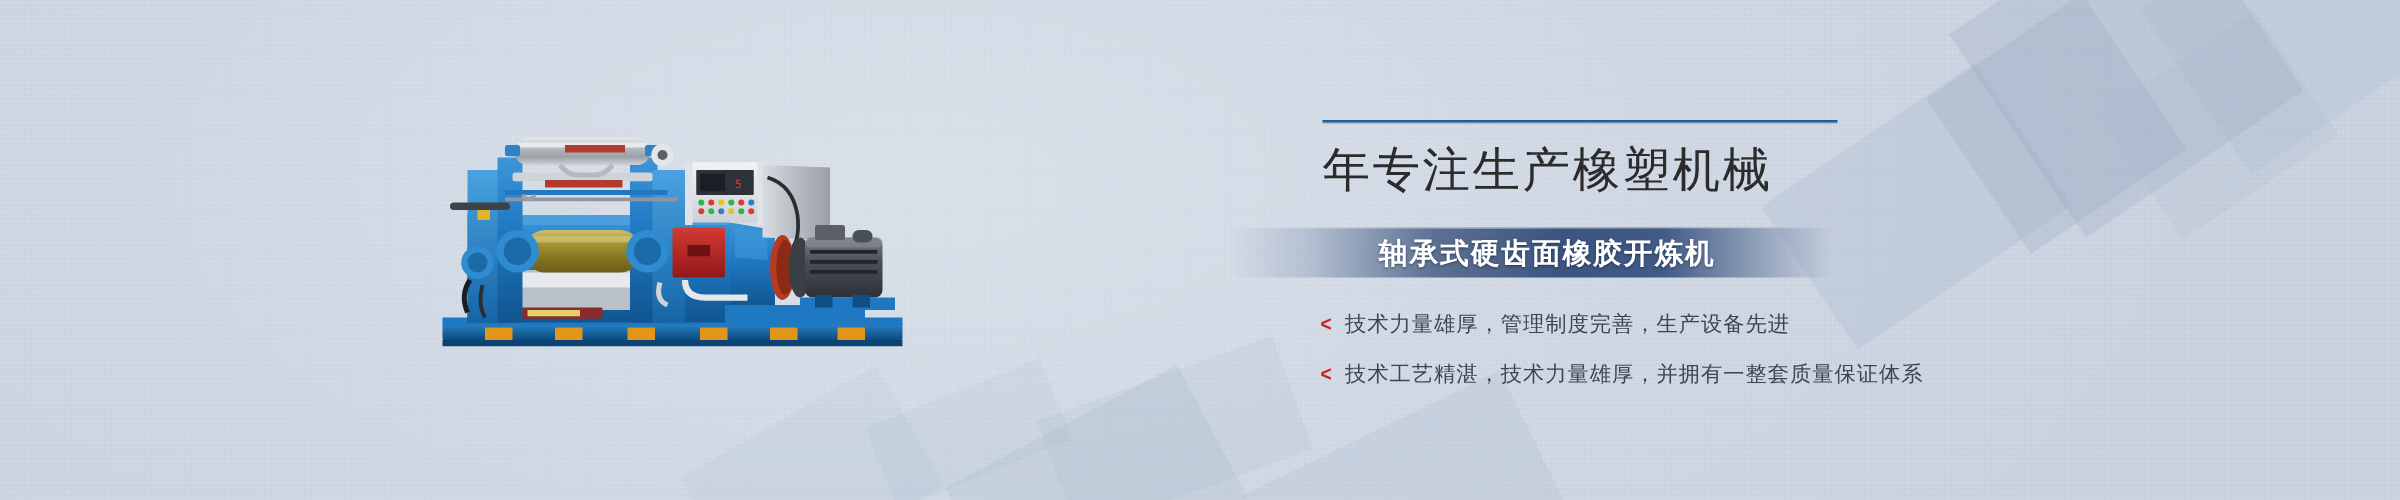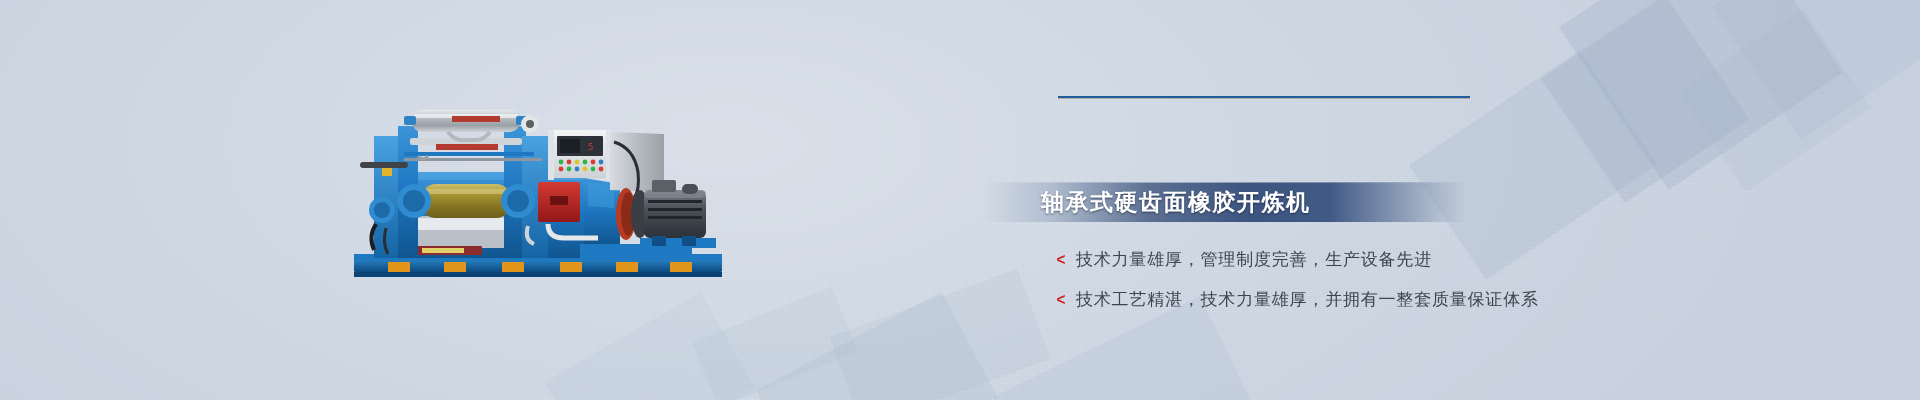--- a/index.html
+++ b/index.html
@@ -91,21 +91,21 @@
       #3c5480 55%,
       #415a86 72%,
       rgba(115,134,166,.55) 90%,
       rgba(198,209,224,0) 100%);
   }
   #subtitle-bar::before {
     content:""; position:absolute; left:0; right:0; top:0; height:1px;
     background:linear-gradient(90deg, rgba(255,255,255,0), rgba(255,255,255,.45) 40%, rgba(255,255,255,.25) 80%, rgba(255,255,255,0));
   }
   #subtitle-text {
-    margin-left:58px;
+    margin-left:120px;
     font-size:23px;
     font-weight:bold;
     letter-spacing:1.5px;
     color:#ffffff;
     white-space:nowrap;
     text-shadow:0 1px 2px rgba(10,20,40,.55);
     font-family:Liberation Serif, serif;
   }
 
   
@@ -308,20 +308,21 @@
 
       <path d="M24 128 q-8 12 -2 26" stroke="#1a1d21" stroke-width="4" fill="none"></path>
       <path d="M34 132 q-4 16 2 26" stroke="#2a2d31" stroke-width="3" fill="none"></path>
     </svg>
   </div>
 
   <div id="content">
 
     <div id="title-rule"></div>
 
+    <h1 id="main-title">年专注生产橡塑机械</h1>
 
     <div id="subtitle-bar">
       <span id="subtitle-text">轴承式硬齿面橡胶开炼机</span>
     </div>
 
     <ul id="feature-list">
       <li class="feature-item">
         <span class="bullet-icon">&lt;</span>
         <span class="feature-text">技术力量雄厚，管理制度完善，生产设备先进</span>
       </li>

